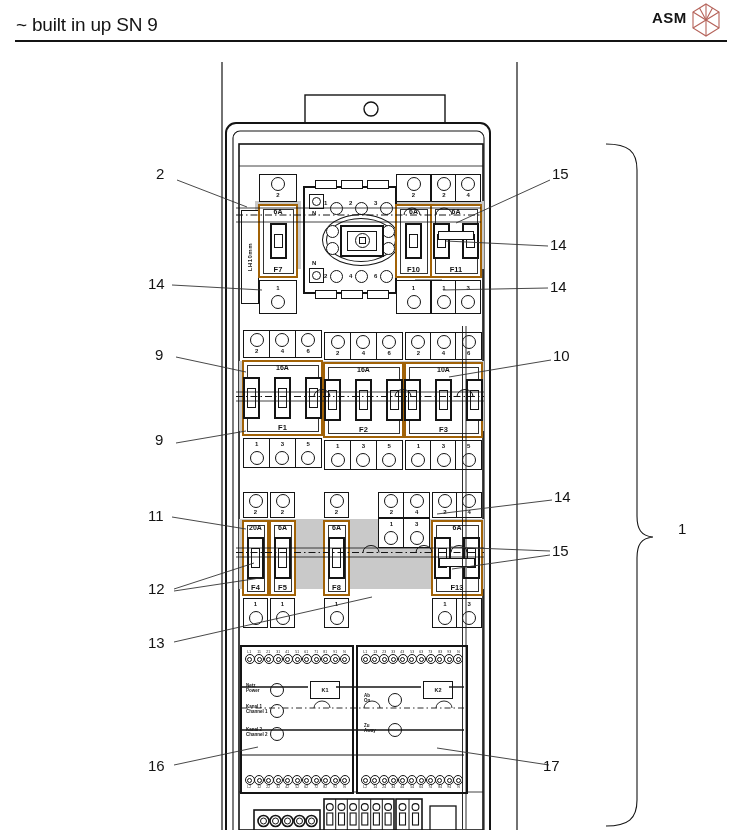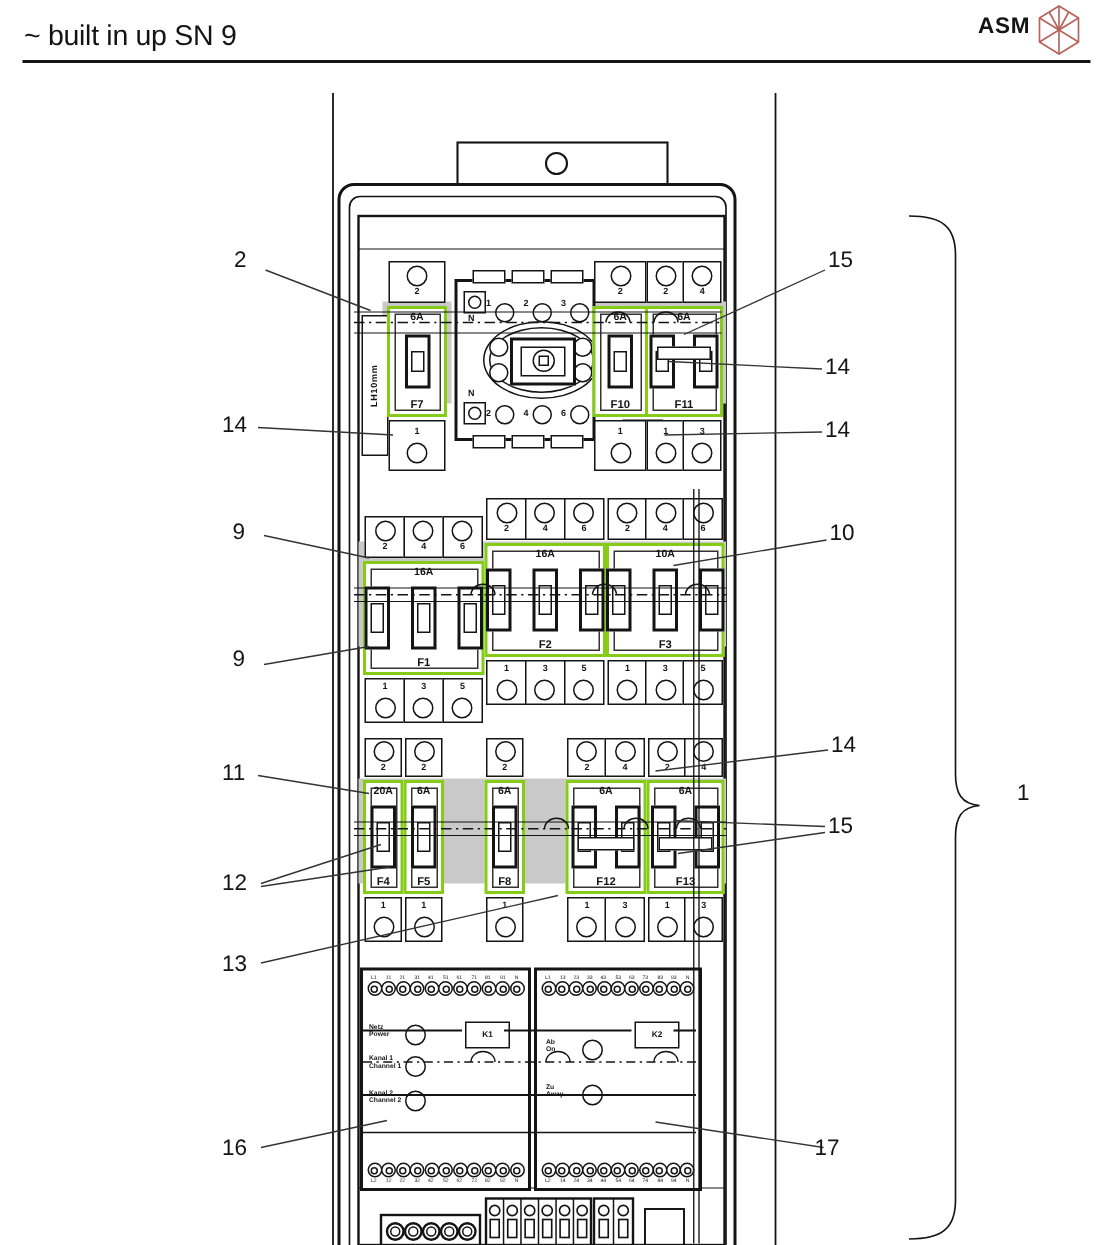--- a/index.html
+++ b/index.html
@@ -20,21 +20,21 @@
   .co{font-size:15px;line-height:16px;z-index:35;}
 
   
   .brk{display:flex;flex-direction:column;}
   .cellrow{display:flex;margin:0 1px;}
   .cell{flex:1;border:1.6px solid #141414;background:#fff;display:flex;flex-direction:column;
         align-items:center;justify-content:space-evenly;min-width:0;}
   .cell + .cell{margin-left:-1.6px;}
   .circ{width:12px;height:12px;border:1.5px solid #141414;border-radius:50%;background:#fff;}
   .tnum{font-size:6px;line-height:7px;font-weight:bold;}
-  .body{border:2px solid #84cc16;background:#fff;position:relative;display:flex;
+  .body{border:2px solid #a16207;background:#fff;position:relative;display:flex;
         flex-direction:column;align-items:center;justify-content:space-between;
         padding:2px 0;margin-top:2px;margin-bottom:2px;}
   .body::before{content:'';position:absolute;inset:2.5px;border:1px solid #333;pointer-events:none;}
   .rating{font-size:7px;line-height:8px;font-weight:bold;z-index:2;}
   .flabel{font-size:7.5px;line-height:8px;font-weight:bold;z-index:2;}
   .handles{display:flex;gap:14px;flex:1;align-items:center;justify-content:center;z-index:2;}
   .handles.g12{gap:12px;}
   .handle{width:13px;height:38px;border:2px solid #141414;background:#fff;position:relative;}
   .h34 .handle{height:32px;}
   .handle i{position:absolute;left:2px;right:2px;top:9px;bottom:9px;border:1.4px solid #141414;display:block;}
@@ -244,21 +244,21 @@
           <span class="tnum">1</span>
           <span class="circ"></span>
         </div>
         <div class="cell">
           <span class="tnum">3</span>
           <span class="circ"></span>
         </div>
       </div>
   </div>
 
-  <div class="c brk" style="left:242px;top:344px;width:81px">
+  <div class="c brk" style="left:242px;top:330px;width:81px">
     <div class="cellrow" style="height:28px">
 
     <div class="cell">
           <span class="circ"></span>
           <span class="tnum">2</span>
         </div>
         <div class="cell">
           <span class="circ"></span>
           <span class="tnum">4</span>
         </div>
@@ -486,34 +486,20 @@
 
     <div class="cell">
           <span class="circ"></span>
           <span class="tnum">2</span>
         </div>
         <div class="cell">
           <span class="circ"></span>
           <span class="tnum">4</span>
         </div>
       </div>
-    <div class="body" style="height:68px">
-      <span class="rating">6A</span>
-      <div class="handles g12">
-
-      <span class="handle">
-            <i></i>
-          </span>
-          <span class="handle">
-            <i></i>
-          </span>
-        </div>
-      <div class="xbar" style="top:36px"></div>
-      <span class="flabel">F12</span>
-    </div>
     <div class="cellrow" style="height:30px">
 
     <div class="cell">
           <span class="tnum">1</span>
           <span class="circ"></span>
         </div>
         <div class="cell">
           <span class="tnum">3</span>
           <span class="circ"></span>
         </div>

